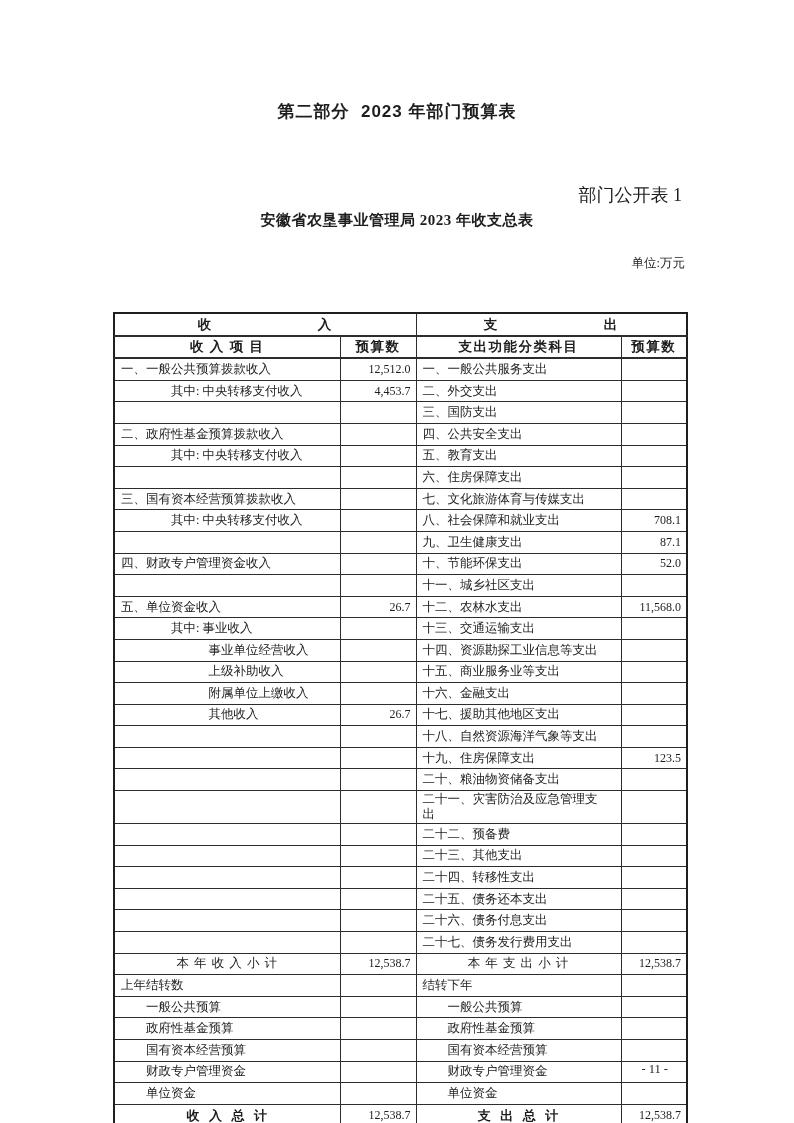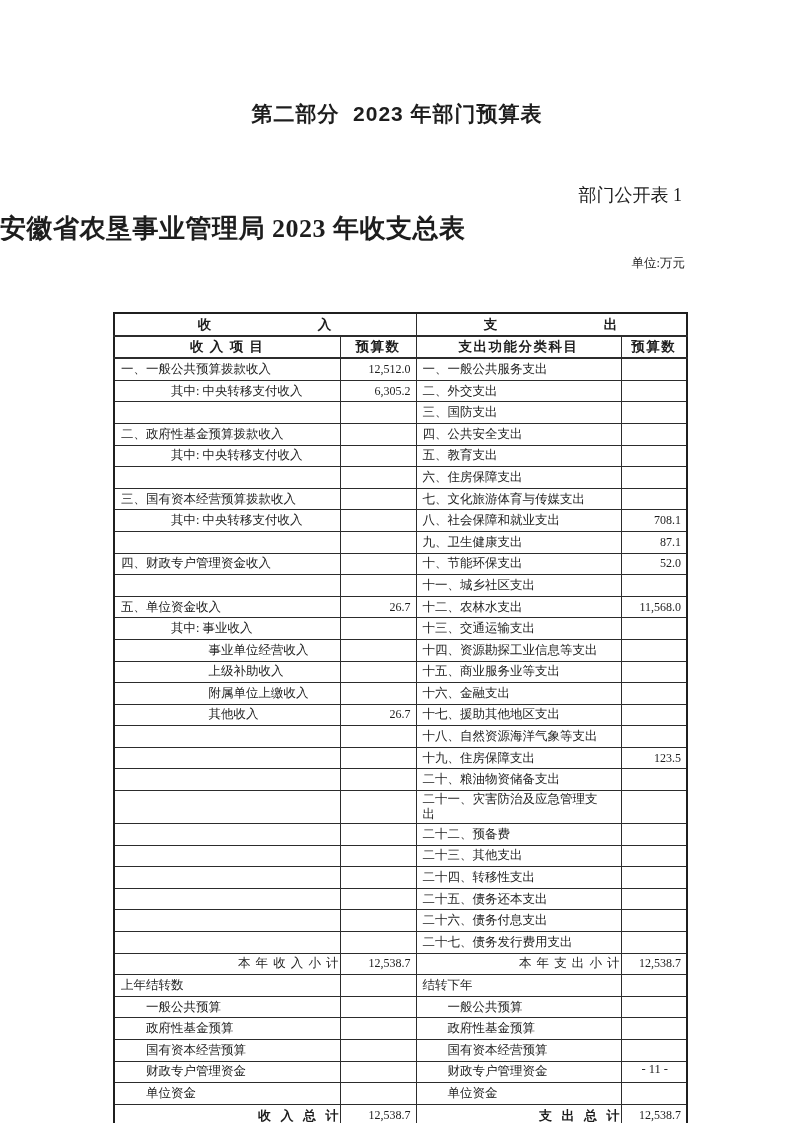--- a/index.html
+++ b/index.html
@@ -11,36 +11,36 @@
     overflow: hidden;
     font-family: "Liberation Serif", "DejaVu Serif", serif;
     color: #1d1d1d;
   }
   .part-title {
     position: absolute;
     top: 100px; left: 0; width: 100%;
     text-align: center;
     font-family: "Liberation Sans", "DejaVu Sans", sans-serif;
     font-weight: bold;
-    font-size: 21px;
+    font-size: 17px;
     letter-spacing: 1px;
     white-space: pre;
   }
   .table-label {
     position: absolute;
     top: 183px; right: 112px;
     font-size: 18px;
     white-space: pre;
   }
   .table-title {
     position: absolute;
     top: 211px; left: 0; width: 100%;
-    text-align: left;
+    text-align: center;
     font-weight: bold;
-    font-size: 26px;
+    font-size: 15px;
     letter-spacing: 0.5px;
     white-space: pre;
   }
   .unit-label {
     position: absolute;
     top: 255px; right: 109px;
     font-size: 12.5px;
     white-space: pre;
   }
   .budget-table {
@@ -64,21 +64,21 @@
   }
   .budget-table thead td {
     text-align: center;
     font-weight: bold;
     font-size: 13.5px;
     letter-spacing: 1.5px;
     border-bottom-width: 2px;
   }
   .c-item { text-align: left; padding-left: 6px !important; }
   .c-num  { text-align: right; padding-right: 5px !important; font-size: 12px !important; }
-  tr.row-center .c-item { text-align: right; padding-left: 0 !important; letter-spacing: 1px; }
+  tr.row-center .c-item { text-align: center; padding-left: 0 !important; letter-spacing: 1px; }
   tr.row-bold .c-item { font-weight: bold; font-size: 13px !important; }
   .page-number {
     position: absolute;
     top: 1032px; right: 126px;
     font-size: 12.5px;
     white-space: pre;
     margin-top: 30px;
   }
 </style>
 </head>
@@ -115,21 +115,21 @@
     </thead>
     <tbody>
         <tr>
     <td class="c-item">一、一般公共预算拨款收入</td>
     <td class="c-num">12,512.0</td>
     <td class="c-item">一、一般公共服务支出</td>
     <td class="c-num"></td>
   </tr>
         <tr>
     <td class="c-item">　　　　其中: 中央转移支付收入</td>
-    <td class="c-num">6,305.2</td>
+    <td class="c-num">4,453.7</td>
     <td class="c-item">二、外交支出</td>
     <td class="c-num"></td>
   </tr>
         <tr>
     <td class="c-item"></td>
     <td class="c-num"></td>
     <td class="c-item">三、国防支出</td>
     <td class="c-num"></td>
   </tr>
         <tr>

